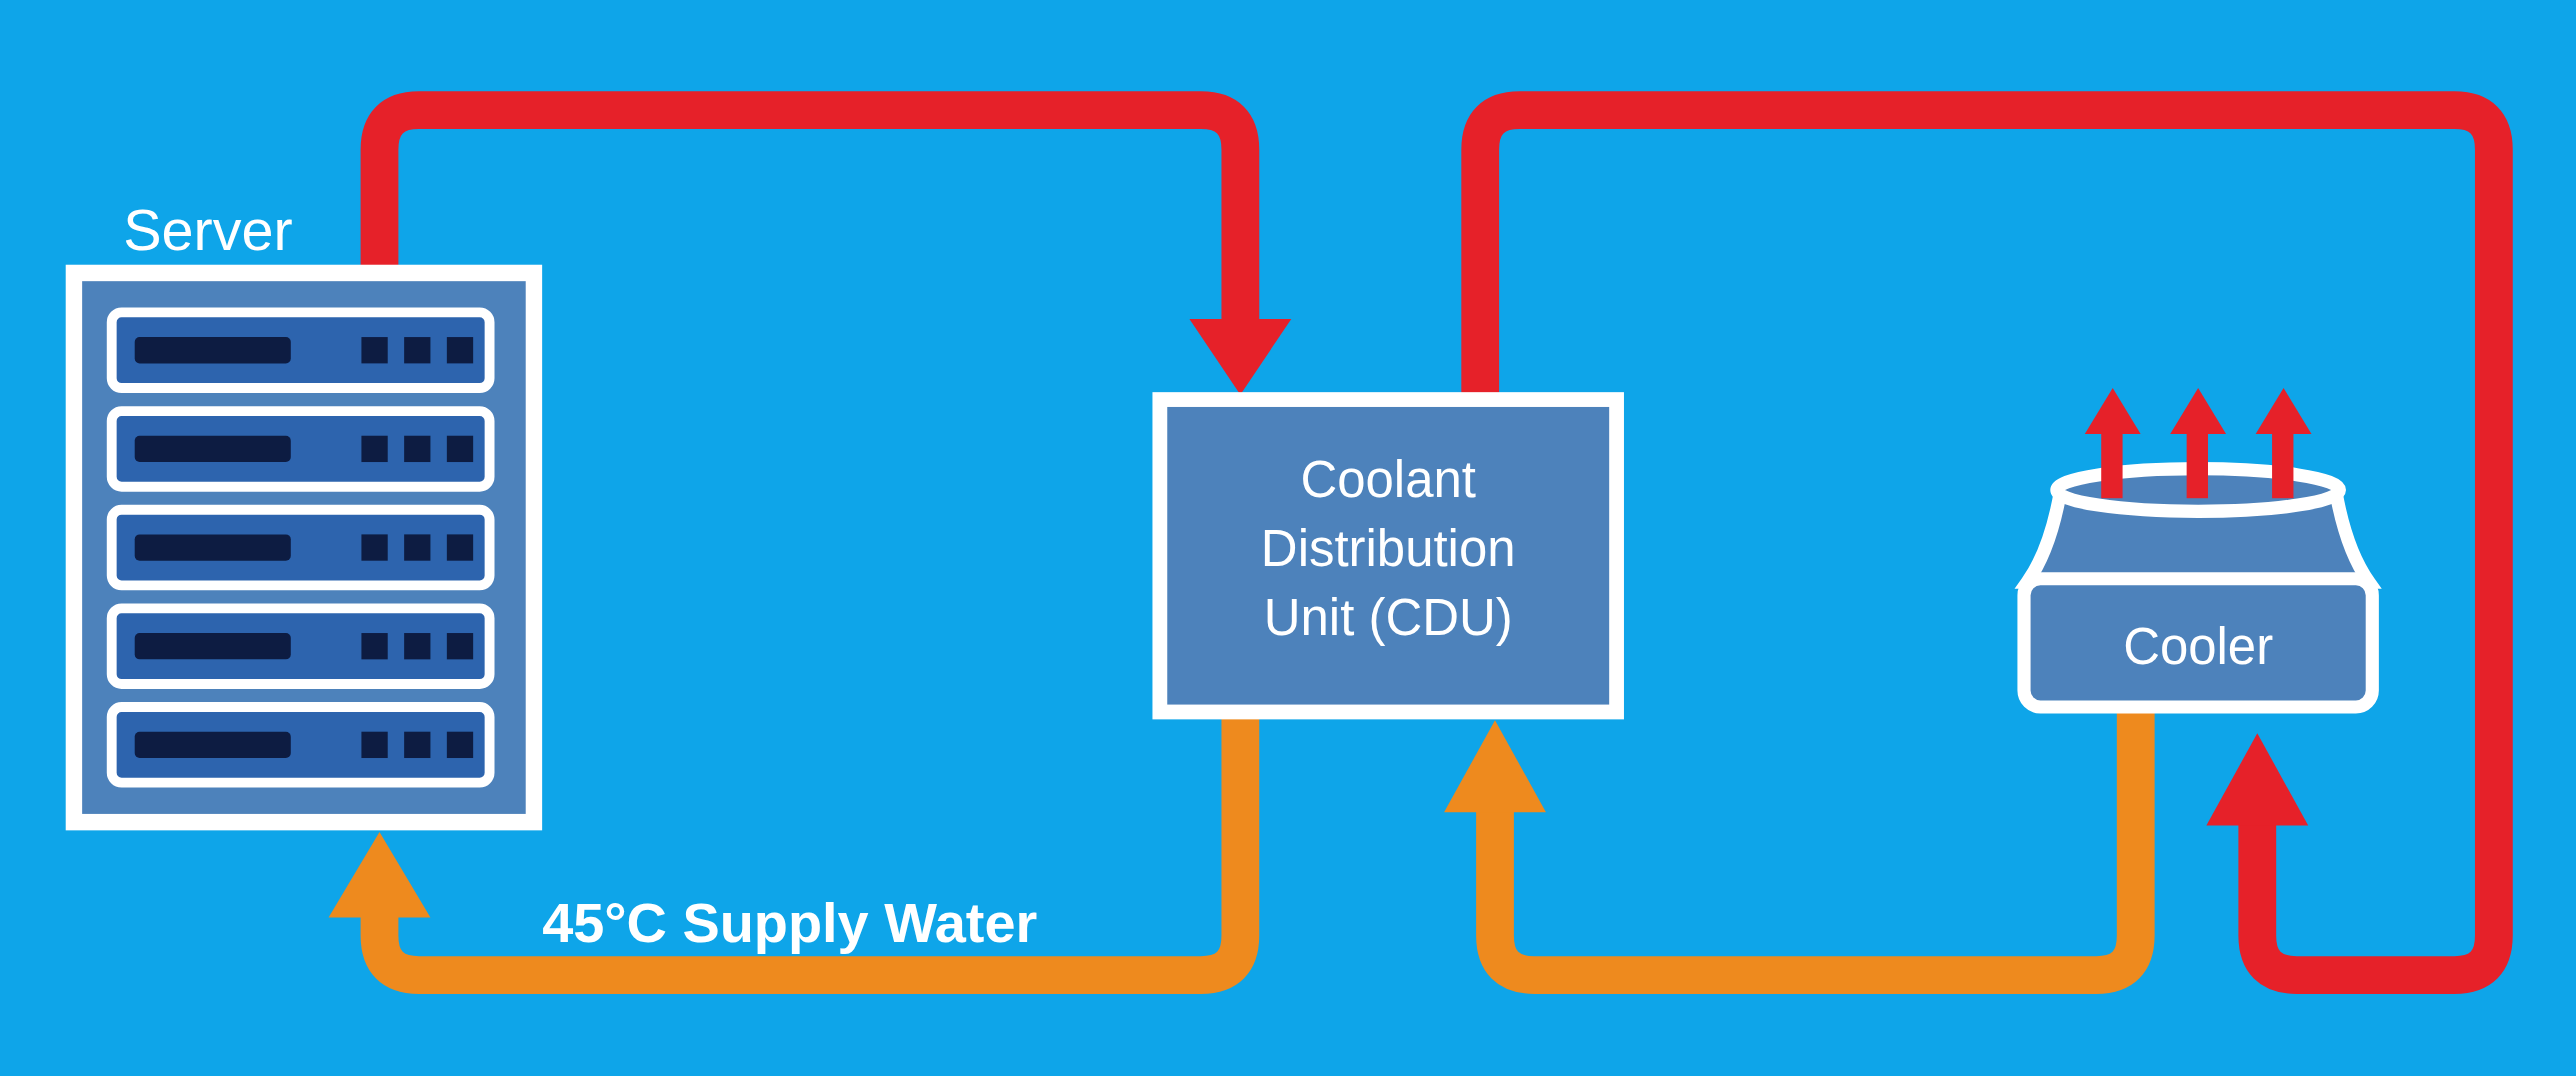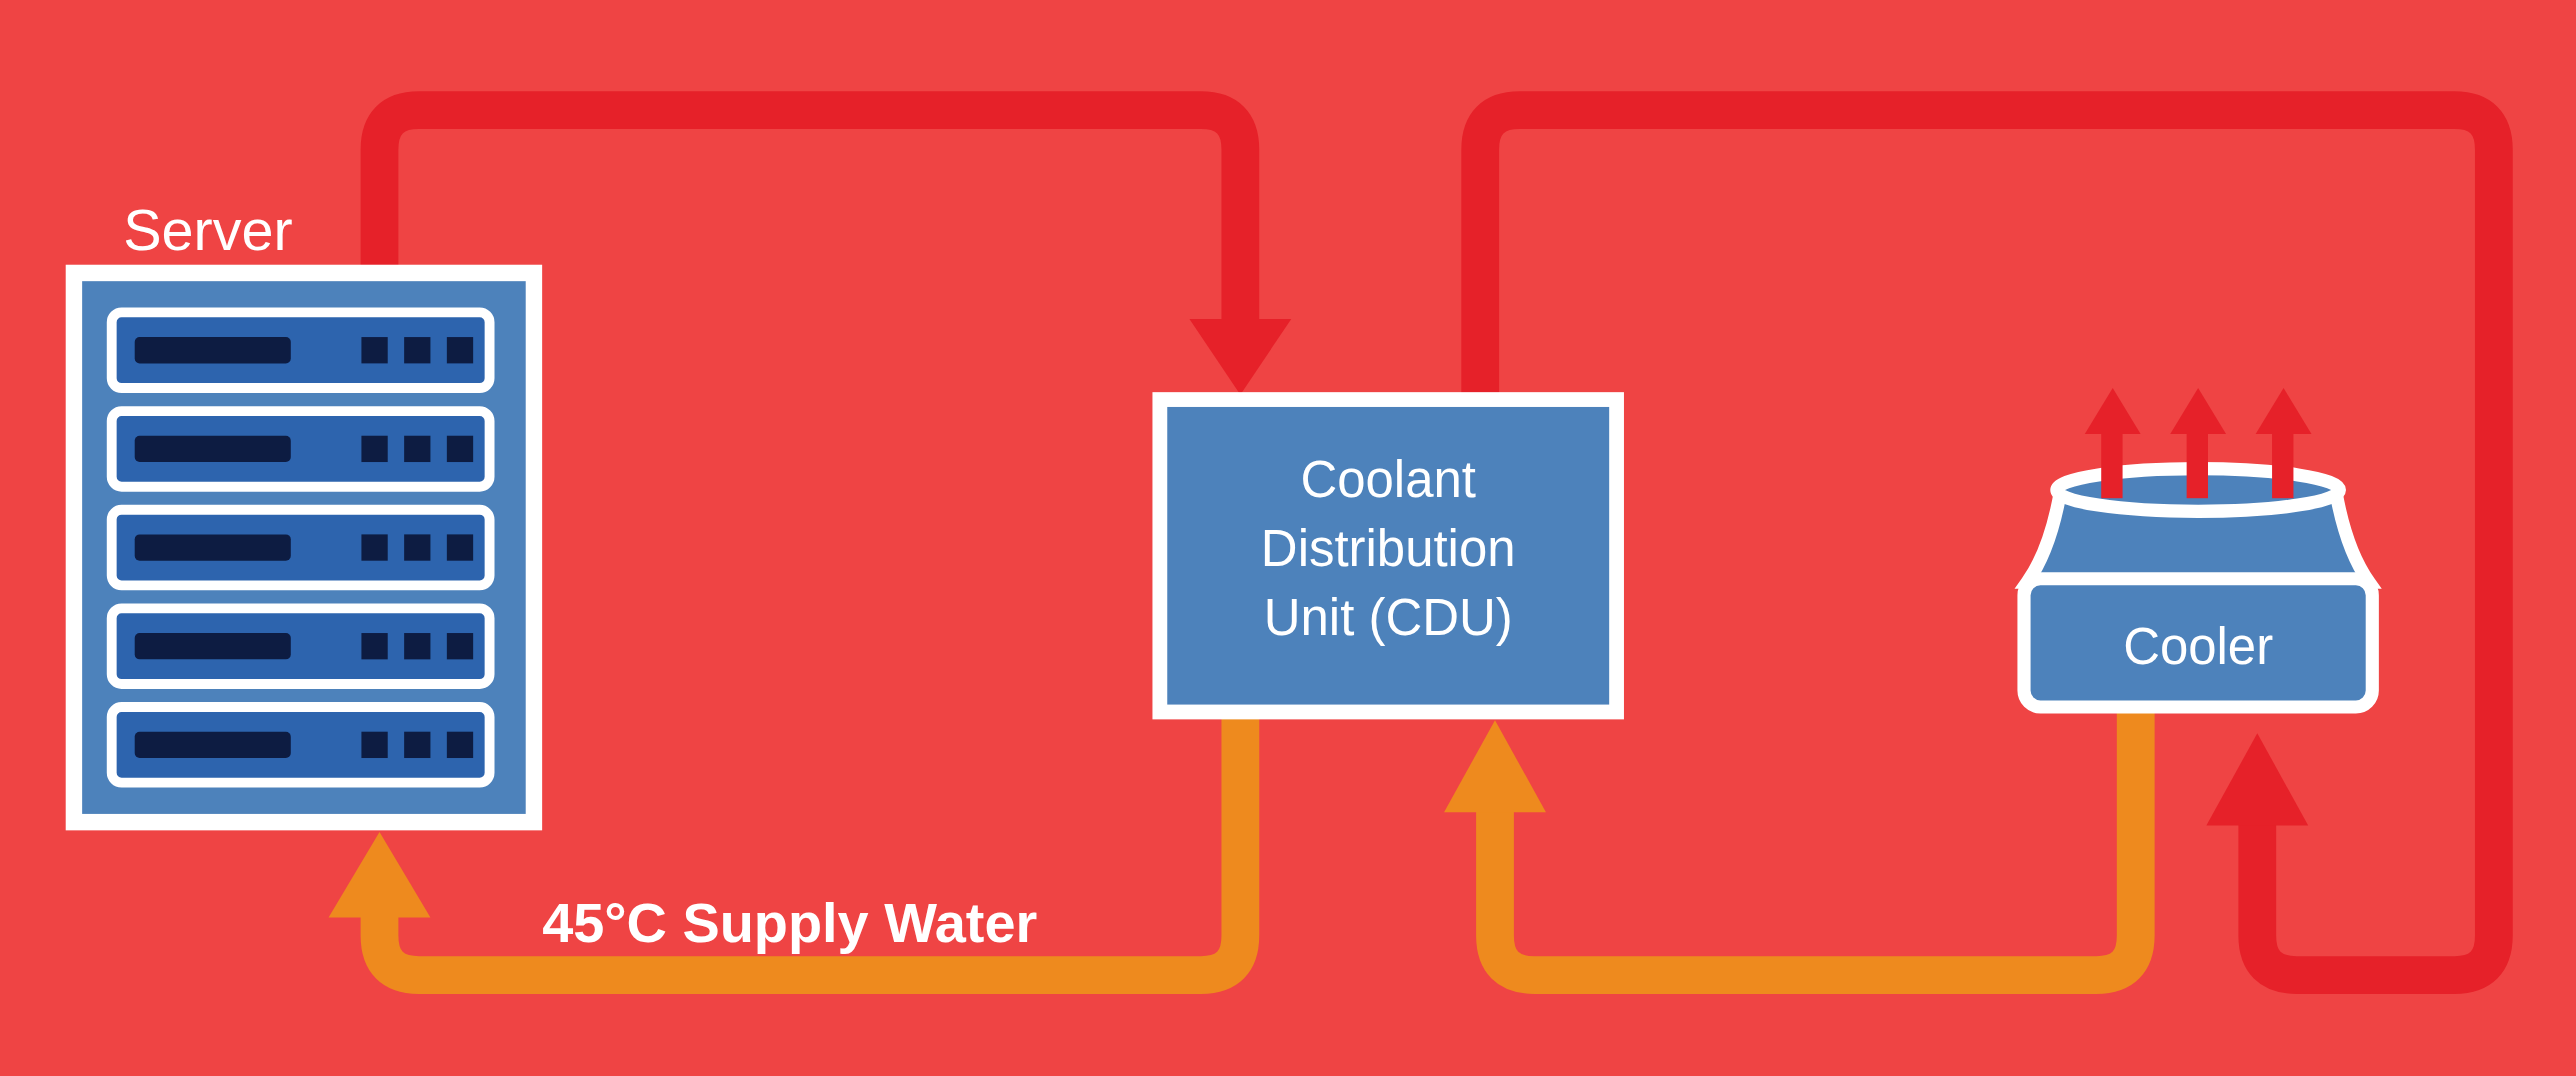--- a/index.html
+++ b/index.html
@@ -4,21 +4,21 @@
 <style>
   html, body {
     margin: 0;
     padding: 0;
     background: #000000;
   }
   .canvas {
     position: relative;
     width: 2576px;
     height: 1077px;
-    background: #ef4444;
+    background: #0ea5e9;
     overflow: hidden;
   }
   svg { display: block; }
 
   .pipe        { fill: none; stroke-width: 23; }
   .pipe-red    { stroke: #e62129; }
   .pipe-orange { stroke: #ee8a1e; }
   .arrow-red   { fill: #e62129; }
   .arrow-orange{ fill: #ee8a1e; }
 

